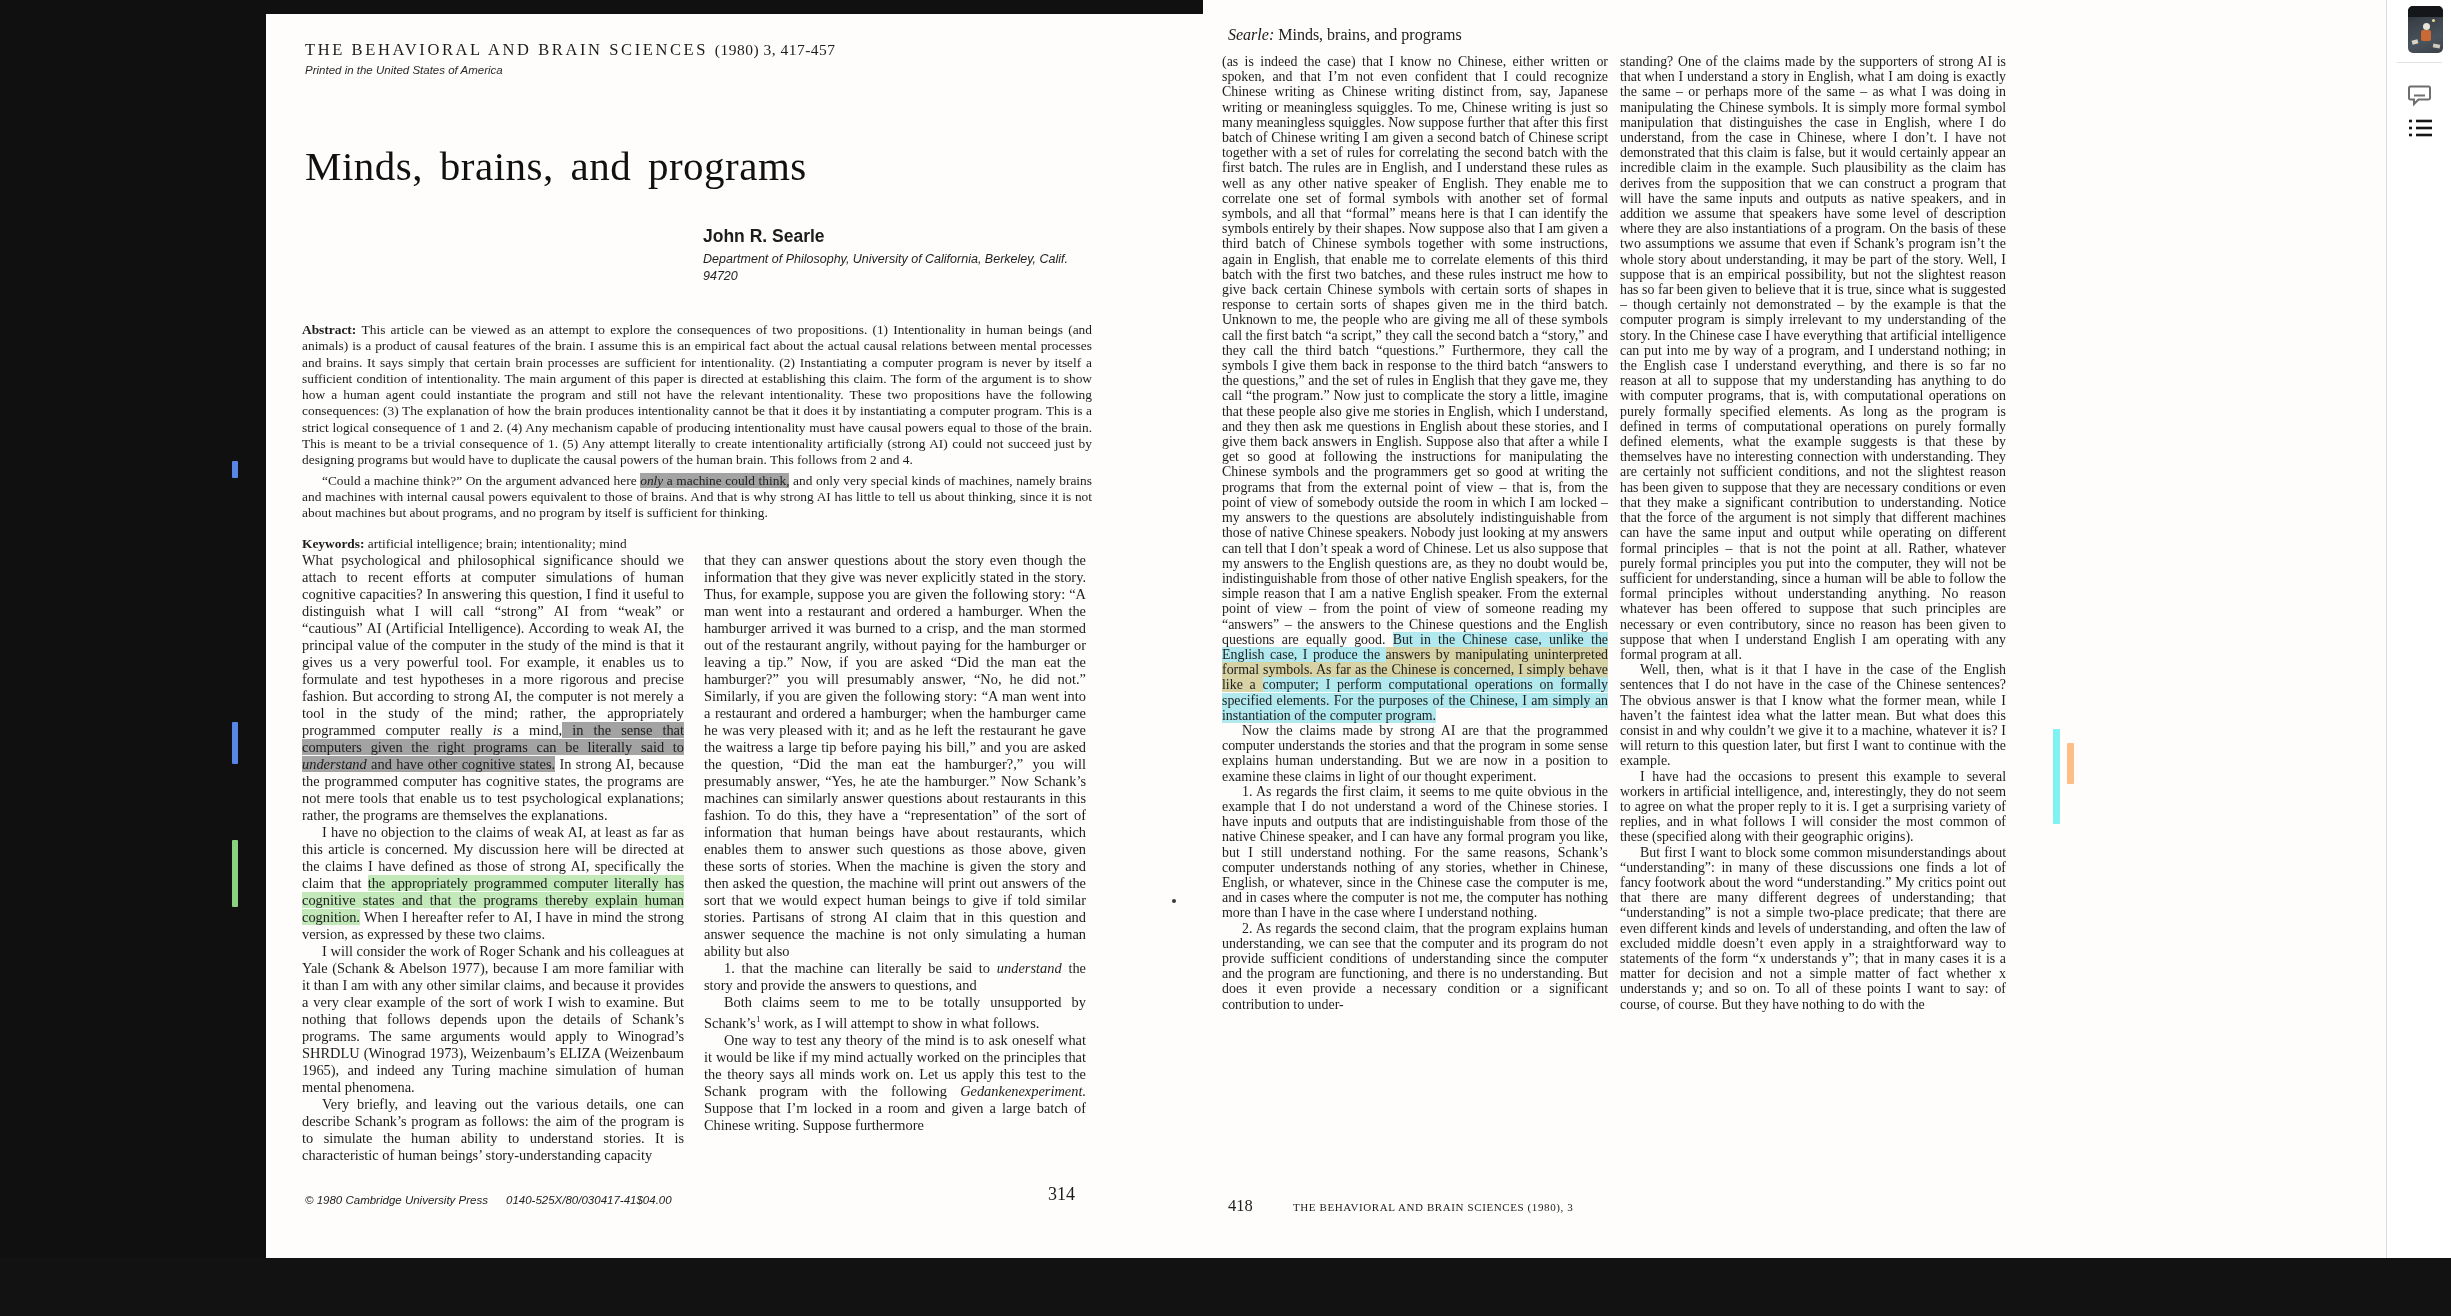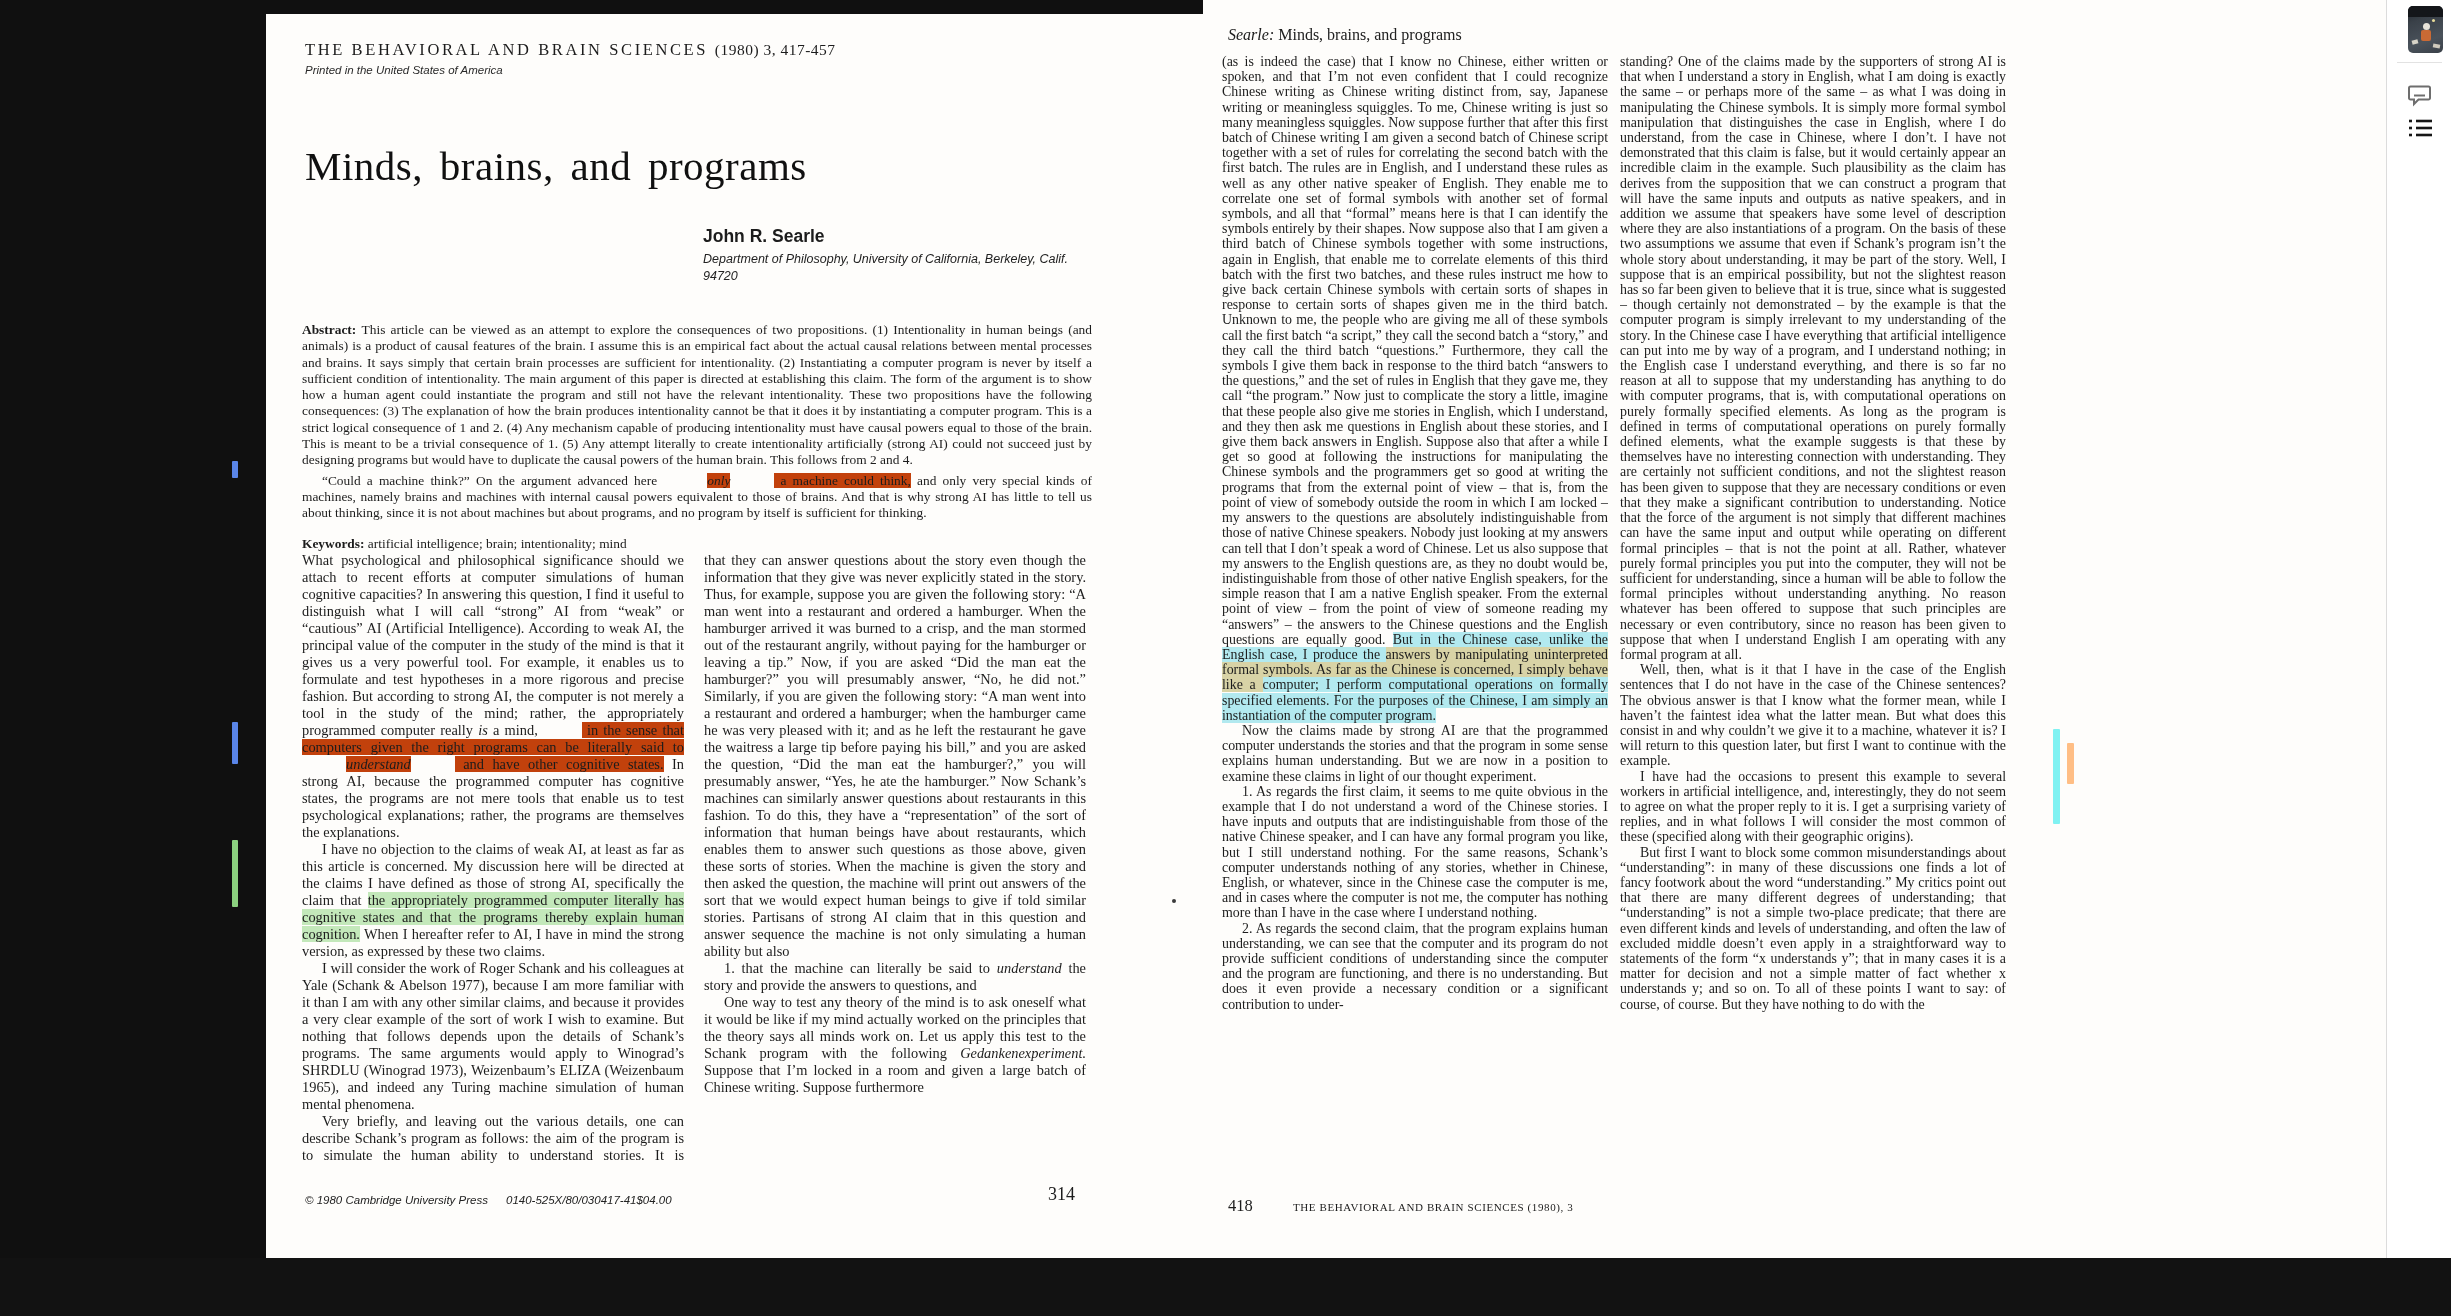--- a/index.html
+++ b/index.html
@@ -35,21 +35,21 @@
                font-style:italic;font-size:11.5px;color:#222;}
   .footer-pagenum-left{position:absolute;left:782px;top:1170px;font-size:18px;}
   
   .running-head{position:absolute;left:25px;top:26px;font-size:16px;color:#202020;}
   #rp-cols{left:19px;top:54px;gap:12px;}
   #rp-cols .col{width:386px;height:1122px;overflow:hidden;font-size:13.9px;line-height:15.2px;text-align:justify;}
   .footer-pagenum-right{position:absolute;left:25px;top:1196px;font-size:16.5px;}
   .footer-journal{position:absolute;left:90px;top:1201px;font-size:11px;letter-spacing:0.6px;}
   
   .b{font-weight:bold;} .i{font-style:italic;}
-  .hl-blue{background:#c2410c;margin-left:44px;} .hl-green{background:#c3e8ba;}
+  .hl-blue{background:#a3a3a3;} .hl-green{background:#c3e8ba;}
   .hl-cyan{background:#b2e9ef;} .hl-tan{background:#d8d3a6;}
   sup{font-size:9px;}
   
   .mark-bar{position:absolute;border-radius:1px;}
   
   #bottombar{position:absolute;left:0;top:1258px;width:2451px;height:58px;background:#121212;}
   
   .thumb{position:absolute;left:21px;top:6px;width:35px;height:47px;border-radius:5px;overflow:hidden;
          background:linear-gradient(160deg,#20242a 0%,#3a4149 30%,#4a525b 70%,#394048 100%);}
   .thumb .ceil{position:absolute;left:0;top:0;width:100%;height:11px;background:#14161a;}
@@ -89,20 +89,21 @@
     <div class="colrow" id="lp-cols">
       <div class="col">
           <p class="para"><span>What psychological and philosophical significance should we attach to recent efforts at computer simulations of human cognitive capacities? In answering this question, I find it useful to distinguish what I will call “strong” AI from “weak” or “cautious” AI (Artificial Intelligence). According to weak AI, the principal value of the computer in the study of the mind is that it gives us a very powerful tool. For example, it enables us to formulate and test hypotheses in a more rigorous and precise fashion. But according to strong AI, the computer is not merely a tool in the study of the mind; rather, the appropriately programmed computer really </span><span class="i">is</span><span> a mind,</span><span class="hl-blue"> in the sense that computers given the right programs can be literally said to </span><span class="i hl-blue">understand</span><span class="hl-blue"> and have other cognitive states.</span><span> In strong AI, because the programmed computer has cognitive states, the programs are not mere tools that enable us to test psychological explanations; rather, the programs are themselves the explanations.</span></p>
           <p class="para ind"><span>I have no objection to the claims of weak AI, at least as far as this article is concerned. My discussion here will be directed at the claims I have defined as those of strong AI, specifically the claim that </span><span class="hl-green">the appropriately programmed computer literally has cognitive states and that the programs thereby explain human cognition.</span><span> When I hereafter refer to AI, I have in mind the strong version, as expressed by these two claims.</span></p>
           <p class="para ind"><span>I will consider the work of Roger Schank and his colleagues at Yale (Schank &amp; Abelson 1977), because I am more familiar with it than I am with any other similar claims, and because it provides a very clear example of the sort of work I wish to examine. But nothing that follows depends upon the details of Schank’s programs. The same arguments would apply to Winograd’s SHRDLU (Winograd 1973), Weizenbaum’s ELIZA (Weizenbaum 1965), and indeed any Turing machine simulation of human mental phenomena.</span></p>
           <p class="para ind"><span>Very briefly, and leaving out the various details, one can describe Schank’s program as follows: the aim of the program is to simulate the human ability to understand stories. It is characteristic of human beings’ story-understanding capacity</span></p>
         </div>
       <div class="col">
           <p class="para"><span>that they can answer questions about the story even though the information that they give was never explicitly stated in the story. Thus, for example, suppose you are given the following story: “A man went into a restaurant and ordered a hamburger. When the hamburger arrived it was burned to a crisp, and the man stormed out of the restaurant angrily, without paying for the hamburger or leaving a tip.” Now, if you are asked “Did the man eat the hamburger?” you will presumably answer, “No, he did not.” Similarly, if you are given the following story: “A man went into a restaurant and ordered a hamburger; when the hamburger came he was very pleased with it; and as he left the restaurant he gave the waitress a large tip before paying his bill,” and you are asked the question, “Did the man eat the hamburger?,” you will presumably answer, “Yes, he ate the hamburger.” Now Schank’s machines can similarly answer questions about restaurants in this fashion. To do this, they have a “representation” of the sort of information that human beings have about restaurants, which enables them to answer such questions as those above, given these sorts of stories. When the machine is given the story and then asked the question, the machine will print out answers of the sort that we would expect human beings to give if told similar stories. Partisans of strong AI claim that in this question and answer sequence the machine is not only simulating a human ability but also</span></p>
           <p class="para ind"><span>1. that the machine can literally be said to </span><span class="i">understand</span><span> the story and provide the answers to questions, and</span></p>
+          <p class="para ind"><span>Both claims seem to me to be totally unsupported by Schank’s</span><sup>1</sup><span> work, as I will attempt to show in what follows.</span></p>
           <p class="para ind"><span>One way to test any theory of the mind is to ask oneself what it would be like if my mind actually worked on the principles that the theory says all minds work on. Let us apply this test to the Schank program with the following </span><span class="i">Gedankenexperiment.</span><span> Suppose that I’m locked in a room and given a large batch of Chinese writing. Suppose furthermore</span></p>
         </div>
     </div>
     <div class="footer-copy">© 1980 Cambridge University Press</div>
     <div class="footer-issn">0140-525X/80/030417-41$04.00</div>
     <div class="footer-pagenum-left">314</div>
   </div>
 
   <div class="page" id="page-right">
     <div class="running-head">

